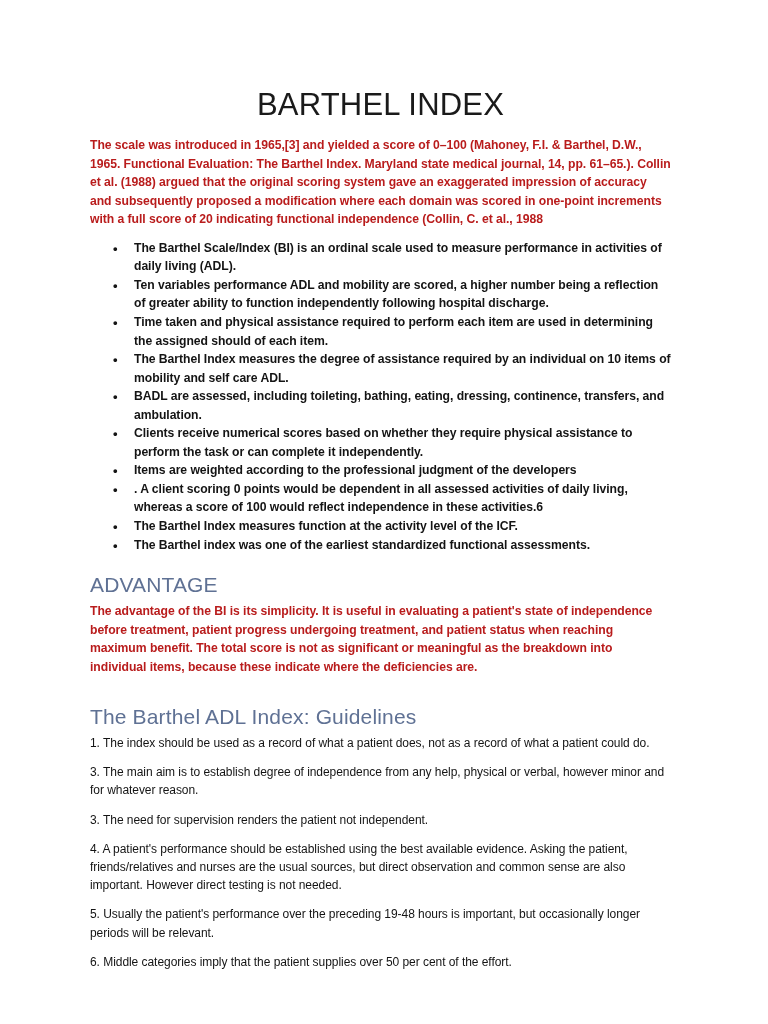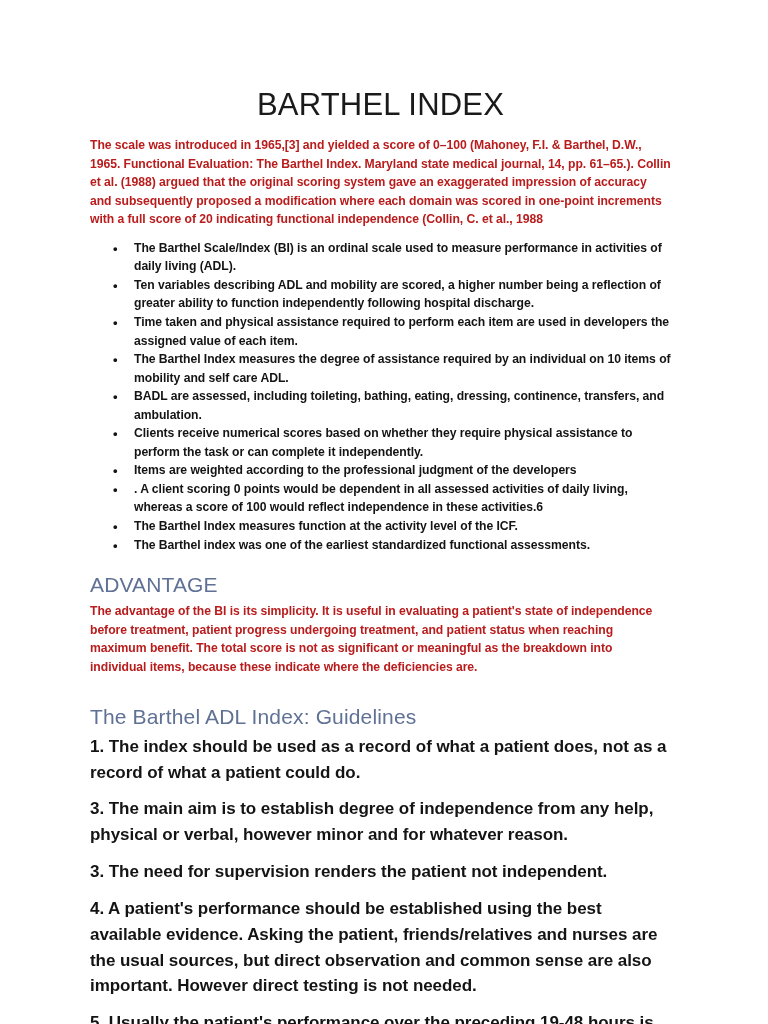--- a/index.html
+++ b/index.html
@@ -94,22 +94,22 @@
     margin: 0 0 6px 0;
   }
 
   
   .guideline-list {
     list-style: none;
     margin: 2px 0 0 0;
     padding: 0;
   }
   .guideline-list li {
-    font-size: 17px;
-    font-weight: bold;
+    font-size: 12px;
+    font-weight: normal;
     line-height: 1.52;
     color: #141414;
     margin-bottom: 11px;
     letter-spacing: -0.05px;
   }
 </style>
 </head>
 <body>
 
 <div class="page">
@@ -118,25 +118,25 @@
 
   <p class="body-text intro">The scale was introduced in 1965,[3] and yielded a score of 0–100 (Mahoney, F.I. &amp; Barthel, D.W., 1965. Functional Evaluation: The Barthel Index. Maryland state medical journal, 14, pp. 61–65.). Collin et al. (1988) argued that the original scoring system gave an exaggerated impression of accuracy and subsequently proposed a modification where each domain was scored in one-point increments with a full score of 20 indicating functional independence (Collin, C. et al., 1988</p>
 
   <ul class="bullet-list">
     <li>
       <span class="bullet-mark">•</span>
       <span>The Barthel Scale/Index (BI) is an ordinal scale used to measure performance in activities of daily living (ADL).</span>
     </li>
     <li>
       <span class="bullet-mark">•</span>
-      <span>Ten variables describing ADL and mobility are scored, a higher number being a reflection of greater ability to function independently following hospital discharge.</span>
+      <span>Ten variables performance ADL and mobility are scored, a higher number being a reflection of greater ability to function independently following hospital discharge.</span>
     </li>
     <li>
       <span class="bullet-mark">•</span>
-      <span>Time taken and physical assistance required to perform each item are used in developers the assigned value of each item.</span>
+      <span>Time taken and physical assistance required to perform each item are used in determining the assigned should of each item.</span>
     </li>
     <li>
       <span class="bullet-mark">•</span>
       <span>The Barthel Index measures the degree of assistance required by an individual on 10 items of mobility and self care ADL.</span>
     </li>
     <li>
       <span class="bullet-mark">•</span>
       <span>BADL are assessed, including toileting, bathing, eating, dressing, continence, transfers, and ambulation.</span>
     </li>
     <li>

